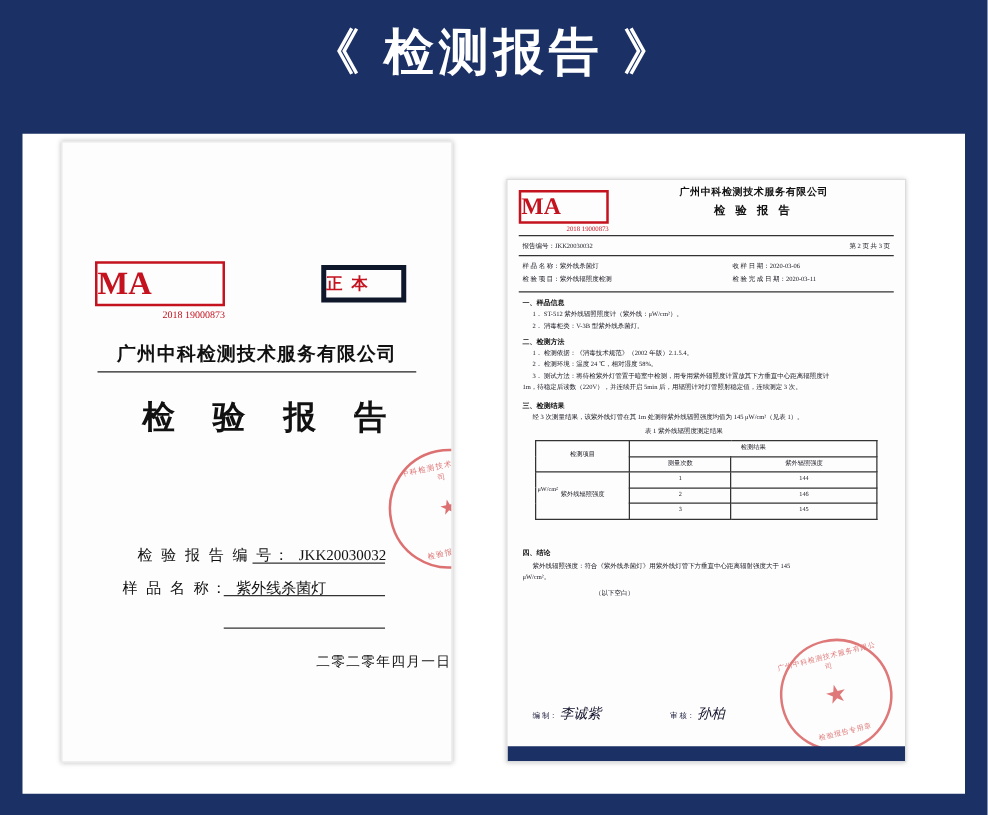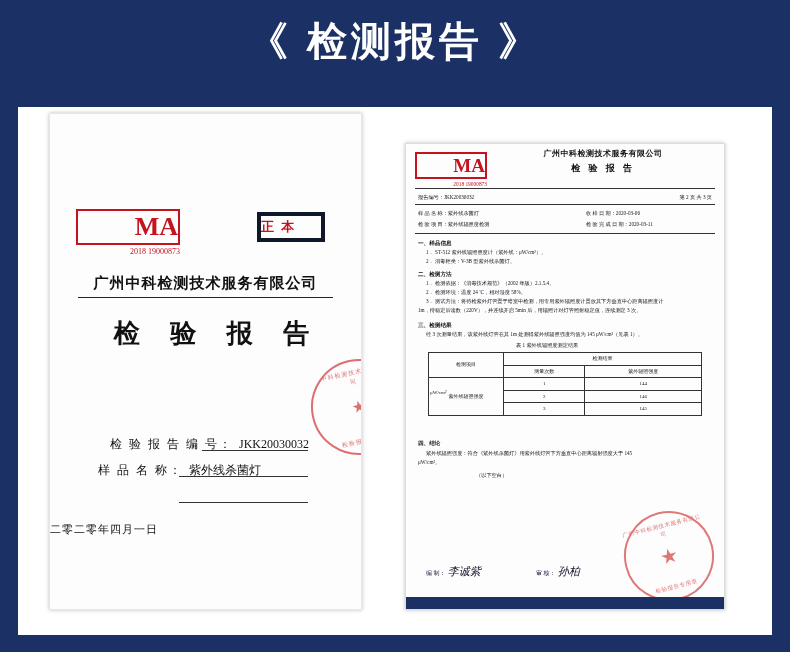--- a/index.html
+++ b/index.html
@@ -34,21 +34,21 @@
   .cert-left .inner{position:absolute;left:0;top:0;width:311px;height:495px;}
   .ma-logo{
     position:relative;
     width:104px;
   }
   .ma-box{
     border:2px solid #c4121f;
     color:#c4121f;
     font-family:"Liberation Serif", serif;
     font-weight:bold;
-    text-align:right;
+    text-align:left;
     line-height:1;
     position:relative;
   }
   .ma-num{color:#c4121f;font-size:8px;letter-spacing:0px;text-align:right;margin-top:2px;}
   .zhengben{
     position:absolute;
     border:4px solid #0f172a;
     color:#c4121f;
     font-weight:bold;
   }
@@ -65,21 +65,21 @@
   }
   .field{
     position:absolute;
     font-size:12px;color:#111;
     white-space:nowrap;
   }
   .field .lbl{letter-spacing:2px;}
   .field .val{margin-left:6px;}
   .field-rule{position:absolute;height:1px;background:#333;}
   .date-line{
-    position:absolute;width:100%;text-align:left;font-size:11px;color:#111;letter-spacing:1px;
+    position:absolute;width:100%;text-align:right;font-size:11px;color:#111;letter-spacing:1px;
   }
   .stamp{
     position:absolute;
     border:2px solid #d03a3a;
     border-radius:50%;
     color:#d03a3a;
     opacity:.72;
     transform:rotate(-12deg);
     font-size:7px;
     text-align:center;

